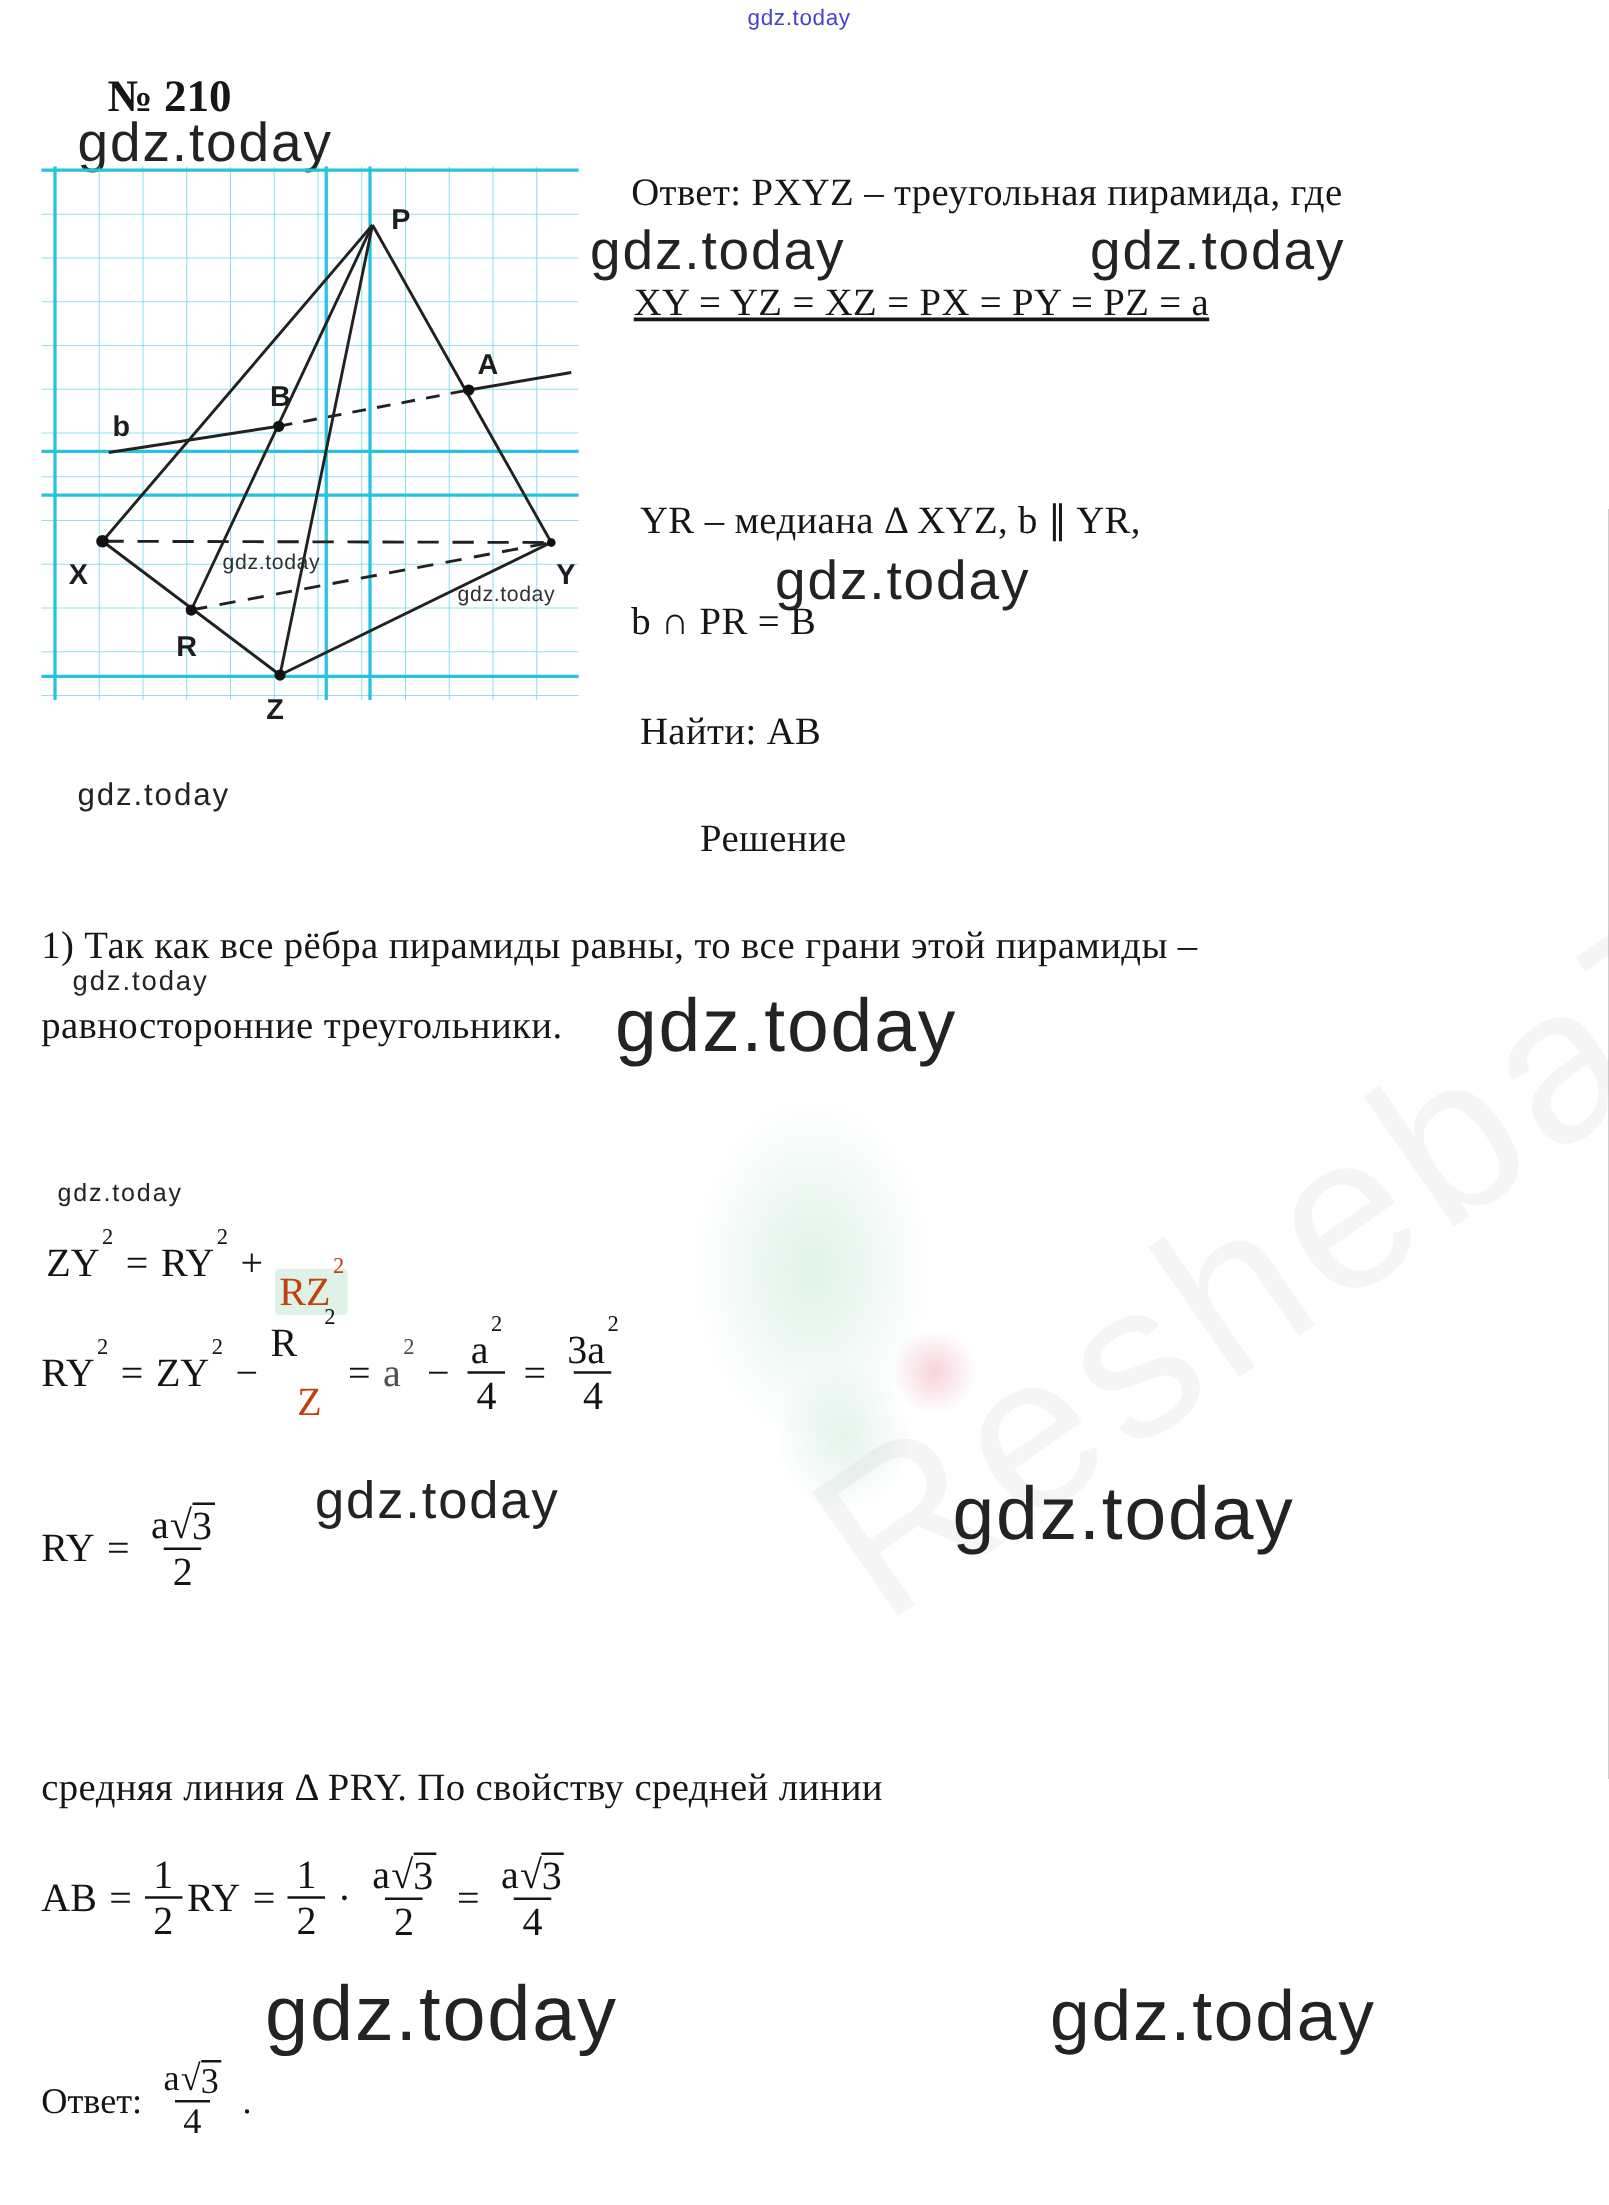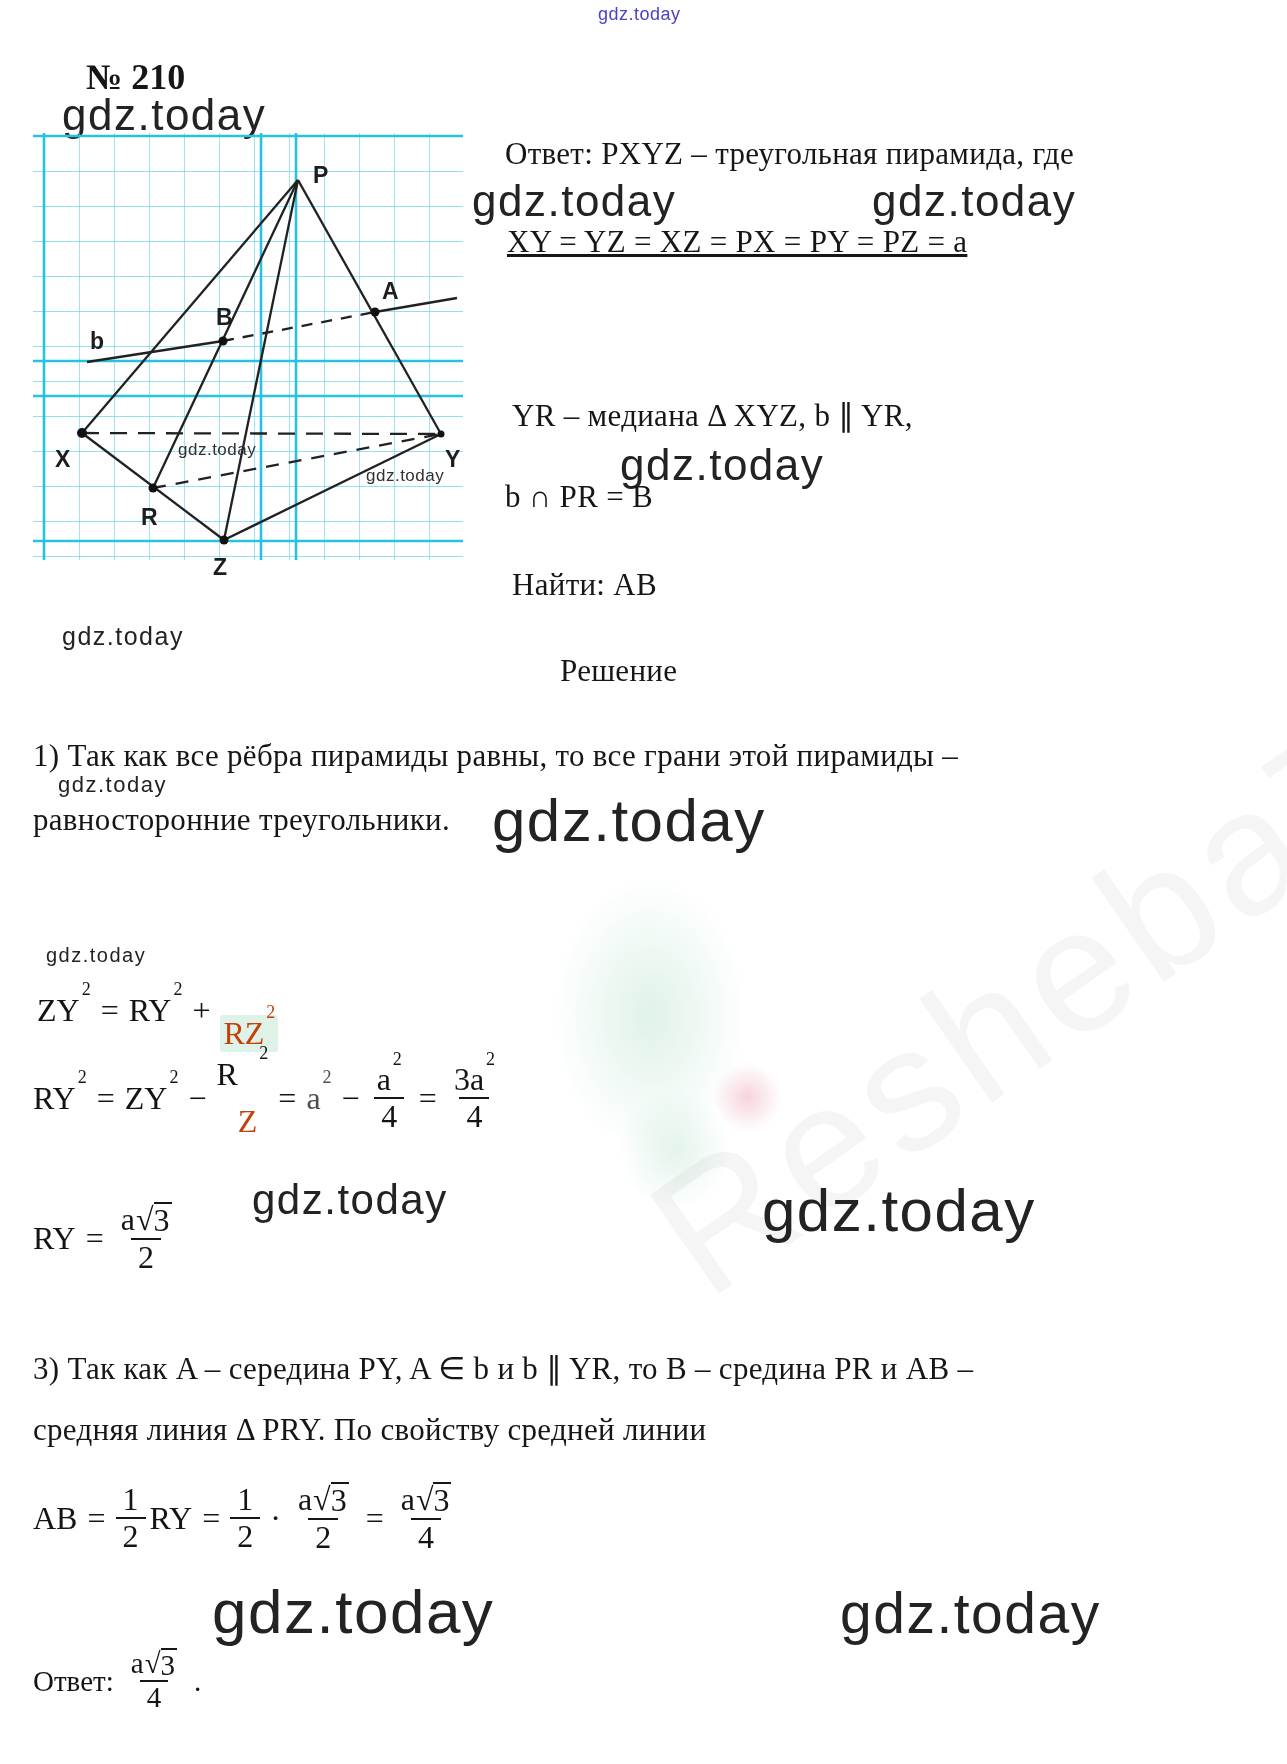--- a/index.html
+++ b/index.html
@@ -202,21 +202,20 @@
     <span class="frac">
       <span class="fn">
           <span>a</span>
           <span class="rt">√</span>
           <span class="rd">3</span>
         </span>
       <span class="fd">2</span>
     </span>
   </div>
 
-  <div class="t" style="left:33px;top:1350px;">3) Так как A – середина PY, A ∈ b и b ∥ YR, то B – средина PR и AB –</div>
   <div class="t" style="left:33px;top:1412px;">средняя линия Δ PRY. По свойству средней линии</div>
 
   <div class="formula" style="left:33px;top:1482px;">
     <span>AB</span>
     <span>=</span>
     <span class="frac" style="margin-right:-6px;">
       <span class="fn">1</span>
       <span class="fd">2</span>
     </span>
     <span>RY</span>

